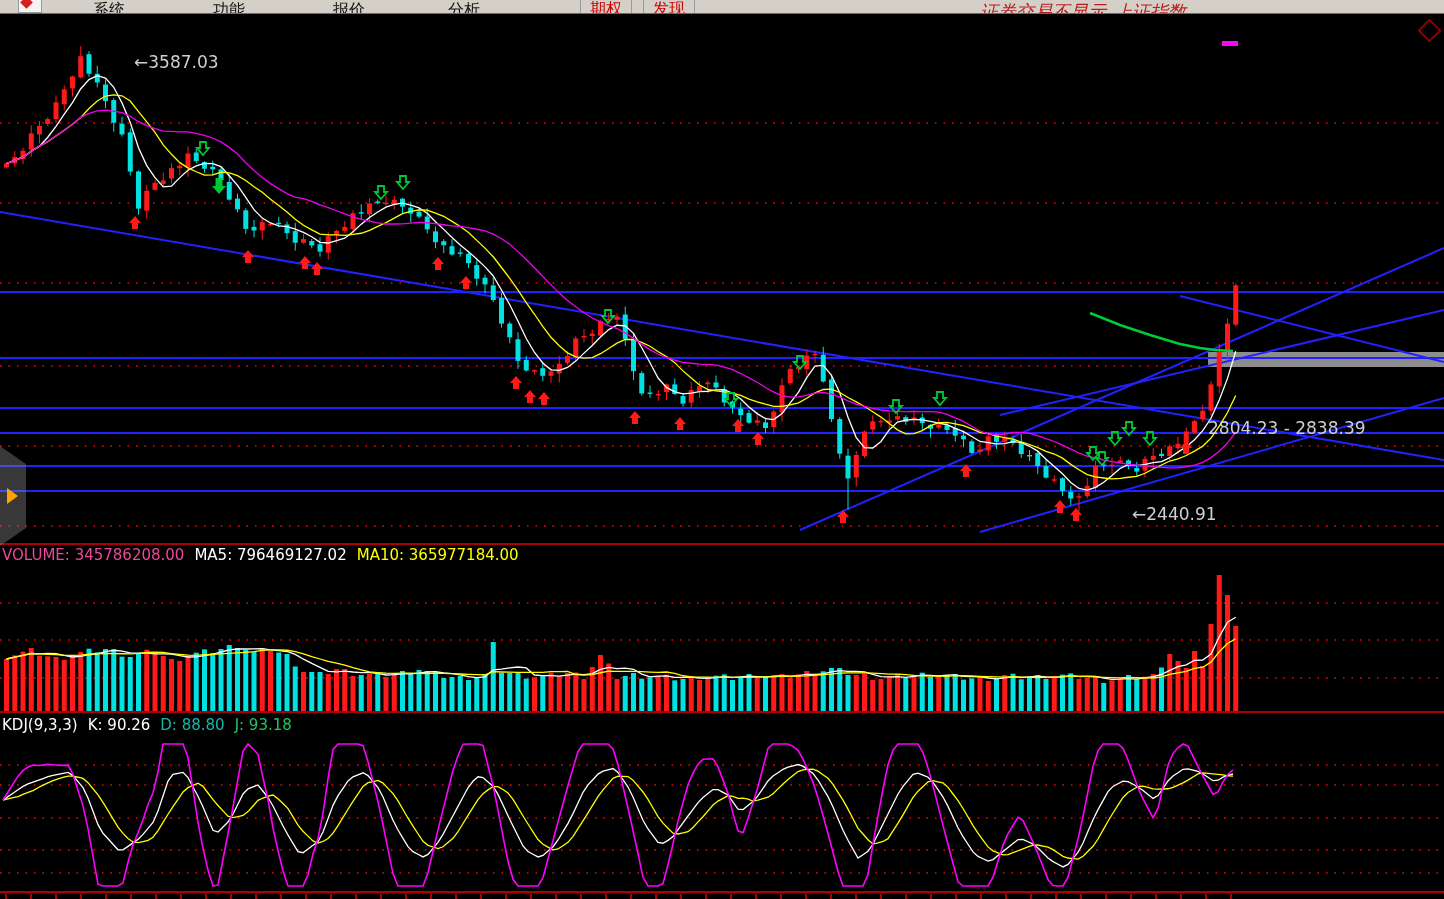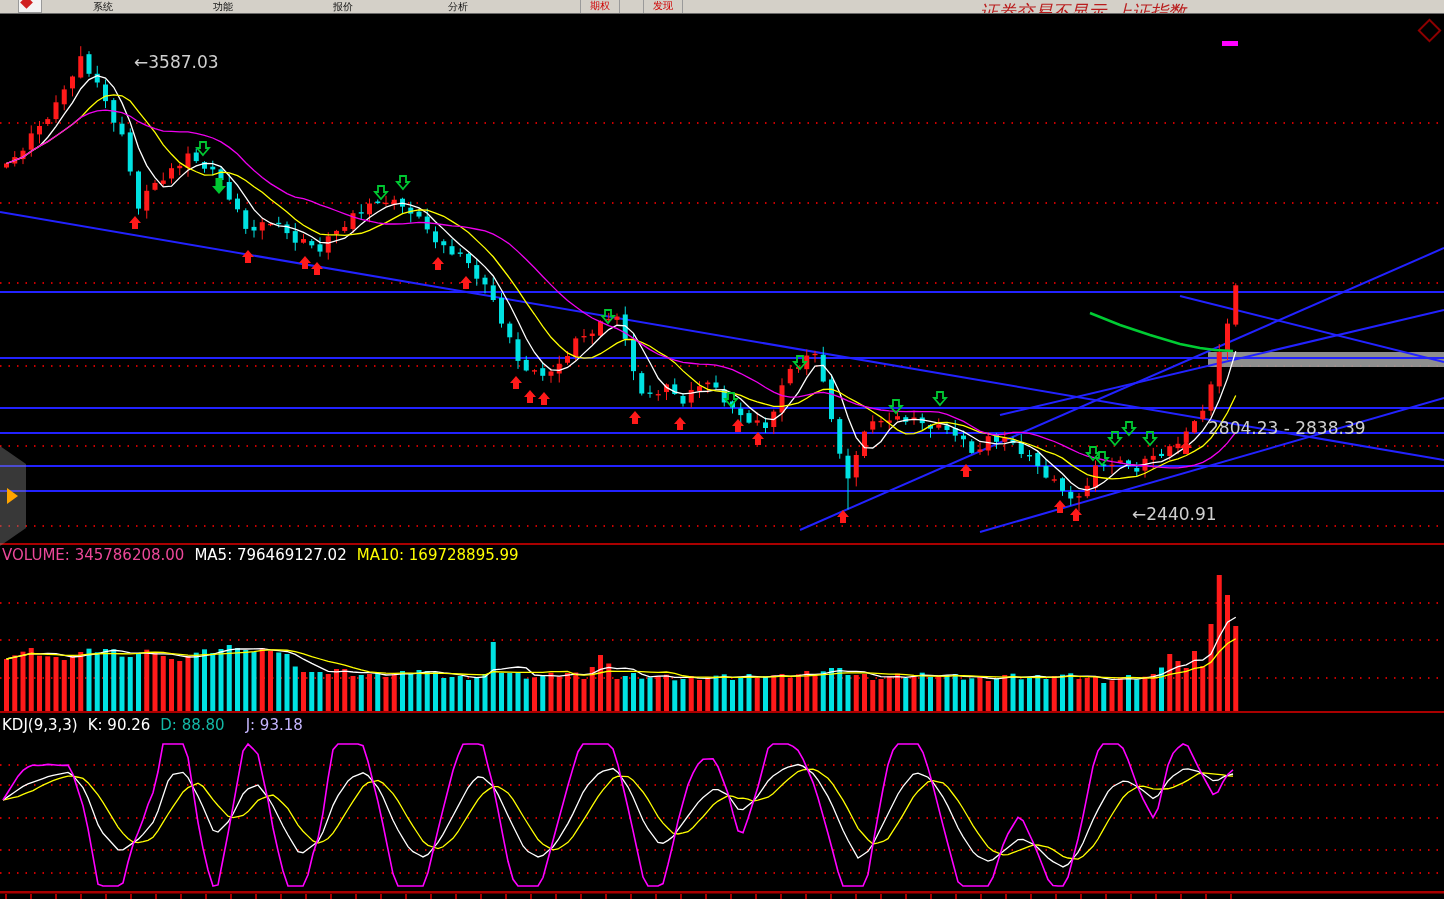--- a/index.html
+++ b/index.html
@@ -2,21 +2,21 @@
 <html><head>
 <meta charset="utf-8">
 <style>
   html,body{margin:0;padding:0;background:#000;}
   #screen{position:relative;width:1444px;height:899px;background:#000;overflow:hidden;
           font-family:"DejaVu Sans",sans-serif;}
   
   #menubar{position:absolute;left:0;top:0;width:1444px;height:13px;background:#d4d0c8;
            border-bottom:1px solid #6a6a6a;overflow:hidden;z-index:30;}
   #menurow{position:absolute;left:0;top:-7px;height:20px;width:1444px;white-space:nowrap;}
-  .menu-item{position:absolute;font-size:10px;color:#111;}
+  .menu-item{position:absolute;font-size:16px;color:#111;}
   .menu-item.red{color:#cf0000;border:1px solid #9a9a9a;border-top-color:#fff;
                  background:#d4d0c8;padding:0 9px;}
   #menu-right1,#menu-right2{position:absolute;font-size:18px;color:#b91c1c;font-style:italic;}
   #logo{position:absolute;left:18px;top:2px;width:22px;height:16px;background:#f4f4f4;
         border:1px solid #999;}
   #logo span{position:absolute;left:3px;top:2px;width:9px;height:9px;background:#d02020;
              transform:rotate(45deg);}
   
   .pane-header{position:absolute;left:2px;font-size:15px;white-space:nowrap;z-index:20;}
   .pane-header b{font-weight:normal;margin-right:10px;}
@@ -655,22 +655,22 @@
         <line x1="1081" y1="894" x2="1081" y2="899" stroke="#e00000" stroke-width="1.5"></line>
         <line x1="1106" y1="894" x2="1106" y2="899" stroke="#e00000" stroke-width="1.5"></line>
         <line x1="1131" y1="894" x2="1131" y2="899" stroke="#e00000" stroke-width="1.5"></line>
         <line x1="1156" y1="894" x2="1156" y2="899" stroke="#e00000" stroke-width="1.5"></line>
         <line x1="1181" y1="894" x2="1181" y2="899" stroke="#e00000" stroke-width="1.5"></line>
         <line x1="1206" y1="894" x2="1206" y2="899" stroke="#e00000" stroke-width="1.5"></line>
         <line x1="1231" y1="894" x2="1231" y2="899" stroke="#e00000" stroke-width="1.5"></line>
       </g>
     </svg>
 
-  <div id="vol-header" class="pane-header"><b style="color: #ec4899;">VOLUME: 345786208.00</b><b style="color: rgb(255, 255, 255);">MA5: 796469127.02</b><b style="color: rgb(255, 255, 0);">MA10: 169728895.99</b></div>
-  <div id="kdj-header" class="pane-header"><b style="color: rgb(255, 255, 255);">KDJ(9,3,3)</b><b style="color: rgb(255, 255, 255); margin-top: 40px;">K: 90.26</b><b style="color: #14b8a6;">D: 88.80</b><b style="color: #c4b5fd; margin-left: 11px;">J: 93.18</b></div>
+  <div id="vol-header" class="pane-header"><b style="color: #ec4899;">VOLUME: 345786208.00</b><b style="color: rgb(255, 255, 255);">MA5: 796469127.02</b><b style="color: rgb(255, 255, 0);">MA10: 365977184.00</b></div>
+  <div id="kdj-header" class="pane-header"><b style="color: rgb(255, 255, 255);">KDJ(9,3,3)</b><b style="color: rgb(255, 255, 255); margin-top: 40px;">K: 90.26</b><b style="color: #14b8a6;">D: 88.80</b><b style="color: #22c55e;">J: 93.18</b></div>
 
   <div class="px-label" id="peak-label" style="left: 86px; top: 52px;">←3587.03</div>
   <div class="px-label" id="low-label" style="left: 1084px; top: 504px;">←2440.91</div>
   <div class="px-label" id="range-label" style="left: 1160px; top: 371px; margin-top: 47px;">2804.23 - 2838.39</div>
 
   <div id="left-tab">
       <i></i>
     </div>
   <div id="magenta-dash"></div>
   <div id="corner-diamond"></div>

